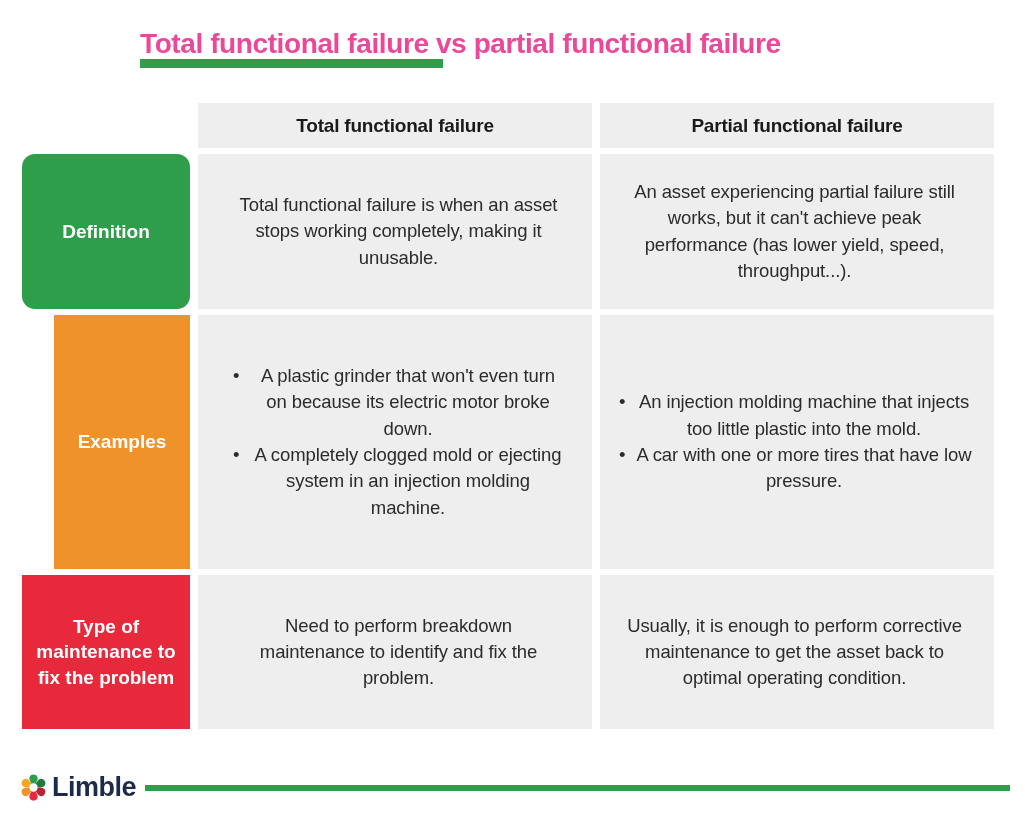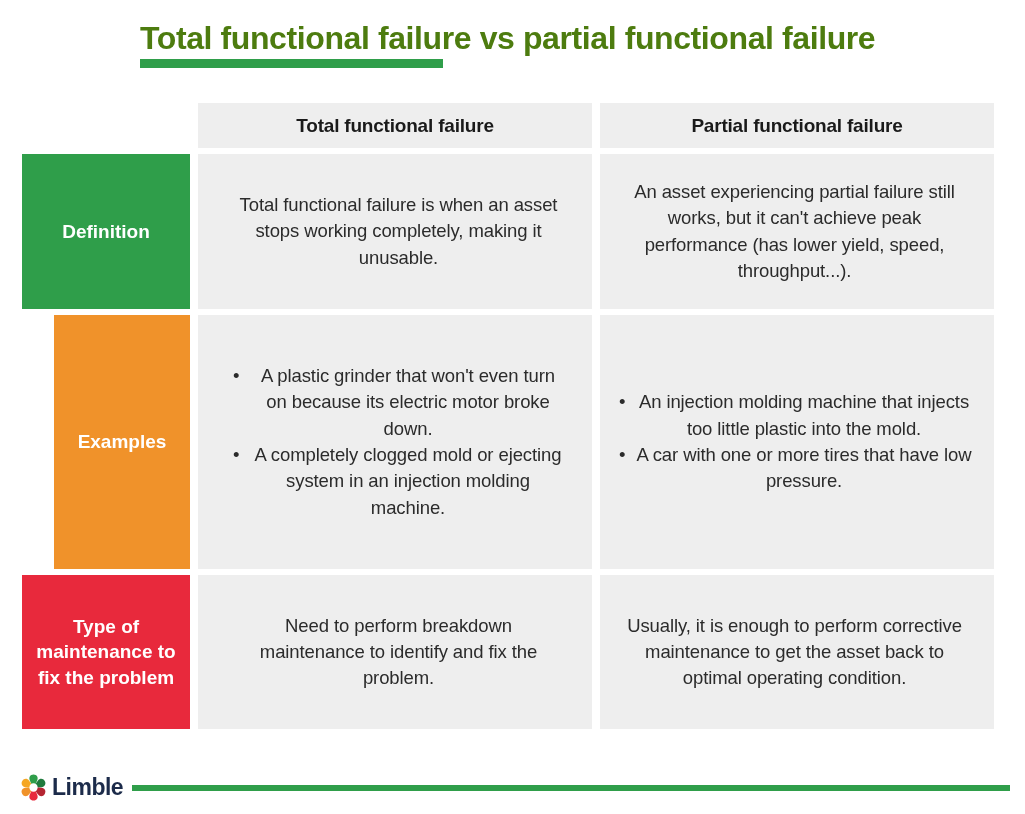--- a/index.html
+++ b/index.html
@@ -5,22 +5,22 @@
   * { margin: 0; padding: 0; box-sizing: border-box; }
   html, body { background: #ffffff; }
   body {
     width: 1025px; height: 814px;
     position: relative;
     font-family: "Liberation Sans", sans-serif;
     overflow: hidden;
   }
 
   .title {
-    position: absolute; left: 140px; top: 20px;
-    font-size: 32px; font-weight: 800; color: #4d7c0f;
+    position: absolute; left: 140px; top: 28px;
+    font-size: 28px; font-weight: 800; color: #ec4899;
     letter-spacing: -0.4px;
   }
   .title-underline {
     position: absolute; left: 140px; top: 59px;
     width: 303px; height: 9px;
   }
 
   .table {
     position: absolute; left: 22px; top: 103px;
     display: grid;
@@ -58,37 +58,37 @@
     position: absolute; left: 2px;
   }
 
   .footer {
     position: absolute; left: 20px; top: 771px;
     width: 990px; height: 32px;
     display: flex; align-items: center; gap: 9px;
   }
   .brand { display: flex; align-items: center; gap: 5px; }
   .brand-name {
-    font-size: 23px; font-weight: 800; color: #1c2b4a;
+    font-size: 27px; font-weight: 800; color: #1c2b4a;
     letter-spacing: -0.5px;
   }
   .footer-line { flex: 1; height: 6px; margin-top: 2px; }
 </style>
 </head>
 <body>
 
 <h1 class="title">Total functional failure vs partial functional failure</h1>
 <div class="title-underline" style="background: rgb(47, 158, 74);"></div>
 
 <div class="table">
   <div class="cell corner"></div>
   <div class="cell header">Total functional failure</div>
   <div class="cell header">Partial functional failure</div>
 
-<div class="cell label" style="background: rgb(47, 158, 74);">Definition</div>
+<div class="cell label" style="background: rgb(47, 158, 74); border-radius: 13px;">Definition</div>
     <div class="cell content total">
       <p>Total functional failure is when an asset stops working completely, making it unusable.</p>
     </div>
     <div class="cell content partial">
       <p>An asset experiencing partial failure still works, but it can't achieve peak performance (has lower yield, speed, throughput...).</p>
     </div>
     <div class="cell label" style="background: rgb(240, 146, 42); margin-left: 32px;">Examples</div>
     <div class="cell content total">
       <ul>
         <li>A plastic grinder that won't even turn on because its electric motor broke down.</li>

